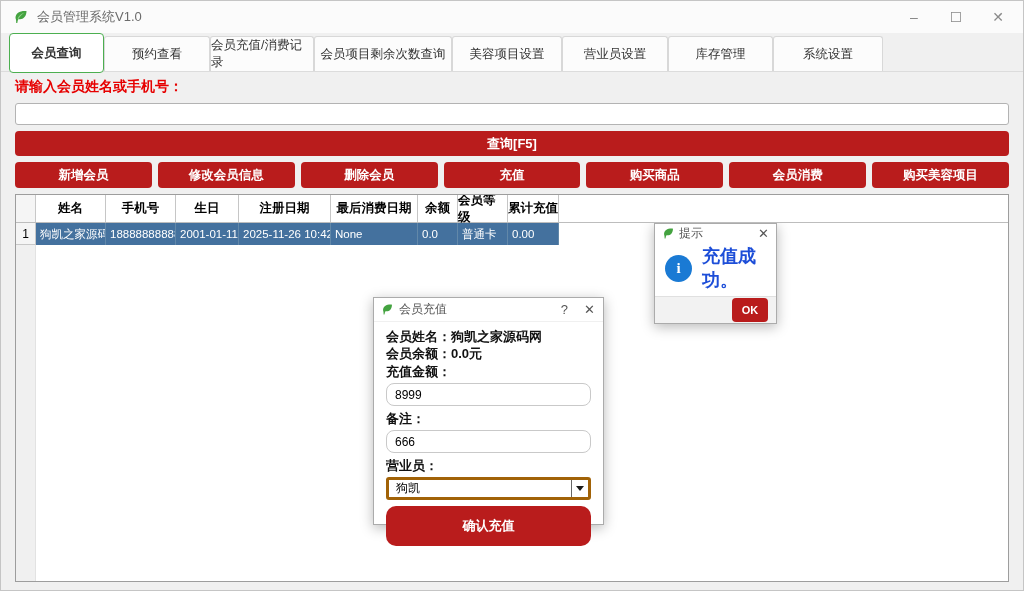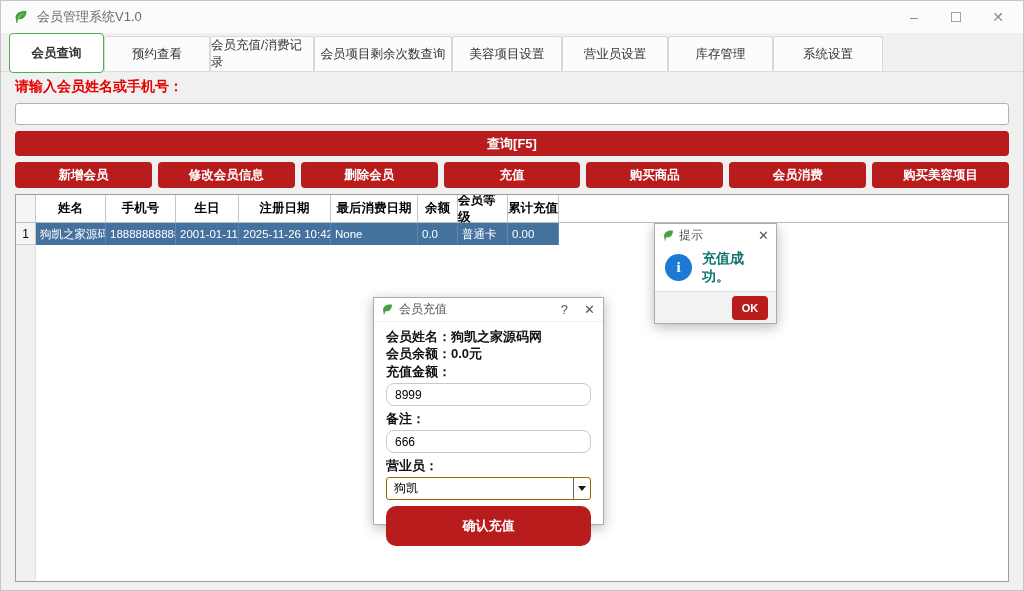--- a/index.html
+++ b/index.html
@@ -64,40 +64,40 @@
   .dlg-titlebar { height:24px; display:flex; align-items:center; padding:0 8px 0 7px;
                   font-size:12px; color:#555; border-bottom:1px solid #f0f0f0; }
   .dlg-titlebar .dlg-title { margin-left:5px; }
   .dlg-btns { margin-left:auto; display:flex; gap:16px; color:#555; font-size:13px; }
   .dlg-btn { cursor:default; }
   .dlg-body { padding:6px 12px 0 12px; }
   .dlg-line { font-size:13px; font-weight:bold; color:#111; line-height:17px; }
   .dlg-label { font-size:13px; font-weight:bold; color:#111; line-height:17px; margin-top:1px; }
   .dlg-input { width:100%; height:23px; border:1px solid #c9c9c9; border-radius:8px;
                padding:0 8px; font-size:12px; margin:3px 0 3px 0; outline:none; font-family:inherit; }
-  .combo { position:relative; height:23px; border:1px solid #a16207; border-radius:3px;
+  .combo { position:relative; height:23px; border:3px solid #a16207; border-radius:3px;
            display:flex; align-items:center; padding-left:7px; font-size:12px;
            margin:3px 0 6px 0; background:#fff; cursor:default; }
   .combo-arrow-box { position:absolute; right:0; top:0; bottom:0; width:17px;
                      border-left:1px solid #666; display:flex; align-items:center;
                      justify-content:center; }
   .tri-down { width:0; height:0; border-left:4px solid transparent;
               border-right:4px solid transparent; border-top:5px solid #1a1a1a; }
   .confirm-btn { width:100%; height:40px; font-size:13px; border-radius:10px; }
 
   
   .msgbox { left:653px; top:222px; width:123px; height:101px; display:flex; flex-direction:column; }
   .msg-titlebar { height:22px; display:flex; align-items:center; padding:0 7px;
                   font-size:12px; color:#555; }
   .msg-titlebar .dlg-title { margin-left:4px; }
   .msg-body { flex:1; display:flex; align-items:center; gap:10px; padding:2px 10px 4px 10px; }
   .info-icon { width:27px; height:27px; border-radius:50%; background:#1a7ad4; color:#fff;
                display:flex; align-items:center; justify-content:center;
                font-size:15px; font-weight:bold; font-family:"Liberation Serif",serif; flex:none; }
-  .msg-text { font-size:14px; font-weight:bold; color:#0f766e; }
+  .msg-text { font-size:18px; font-weight:bold; color:#1d4ed8; }
   .msg-footer { height:32px; background:#f2f2f2; border-top:1px solid #e0e0e0;
                 display:flex; align-items:center; justify-content:flex-end; padding:0 8px; }
   .ok-btn { width:36px; height:24px; font-size:11px; border-radius:4px; }
 </style>
 </head>
 <body>
 
 <div class="window">
 
   <div class="titlebar">

